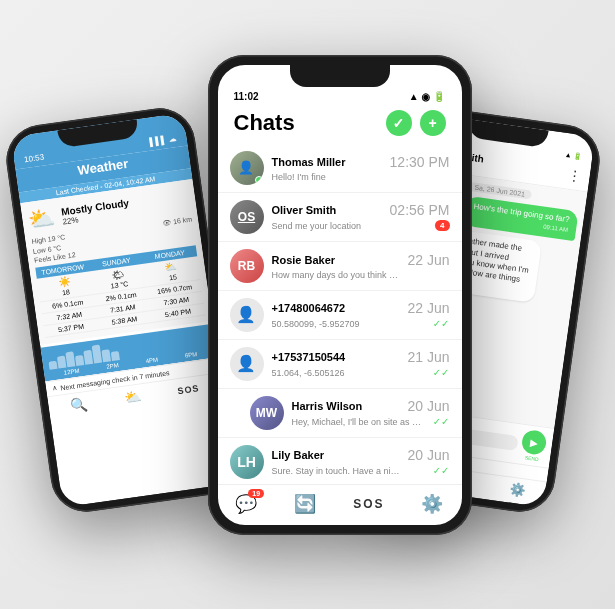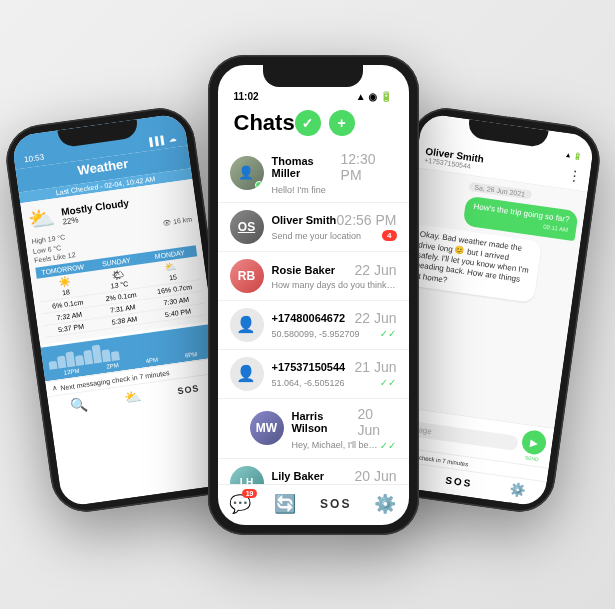--- a/index.html
+++ b/index.html
@@ -63,21 +63,21 @@
       top: 8px; left: 8px; right: 8px; bottom: 8px;
       border-radius: 24px;
     }
     .phone-left .notch {
       width: 80px;
       height: 18px;
     }
 
     
     .phone-center {
-      width: 211px;
+      width: 264px;
       height: 480px;
       left: 190px;
       top: 40px;
       z-index: 3;
       padding-left: 16px;
     }
     .phone-center .notch {
       width: 100px;
       height: 22px;
     }
@@ -252,21 +252,21 @@
     .chats-status-bar {
       padding: 26px 16px 4px;
       font-size: 10px;
       font-weight: 600;
       display: flex;
       justify-content: space-between;
       align-items: center;
     }
     .chats-header {
       display: flex;
-      justify-content: flex-start;
+      justify-content: space-between;
       align-items: center;
       padding: 4px 16px 8px;
     }
     .chats-title {
       font-size: 22px;
       font-weight: bold;
     }
     .chats-header-icons {
       display: flex;
       gap: 8px;
@@ -306,21 +306,21 @@
       justify-content: center;
       font-size: 12px;
       font-weight: bold;
       color: white;
       position: relative;
       overflow: hidden;
     }
     .avatar-os { background: linear-gradient(135deg, #888, #555); text-decoration: underline; }
     .avatar-rb { background: linear-gradient(135deg, #e88, #c44); }
     .avatar-mw { background: linear-gradient(135deg, #88c, #558); margin-left: 20px; }
-    .avatar-lh { background: linear-gradient(135deg, #8cc, #488); font-size: 10px; }
+    .avatar-lh { background: linear-gradient(135deg, #8cc, #488); font-size: 14px; }
     .avatar-phone { background: #e8e8e8; color: #888; font-size: 16px; }
     .avatar-green-dot {
       position: absolute;
       bottom: 1px;
       right: 1px;
       width: 8px;
       height: 8px;
       background: #4cd964;
       border-radius: 50%;
       border: 1.5px solid white;

